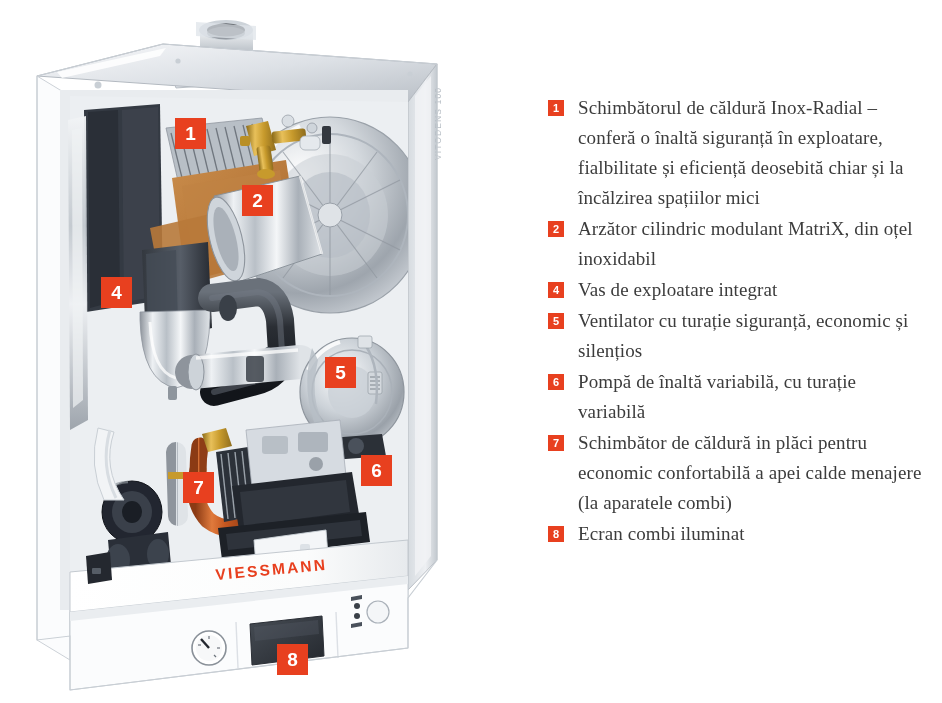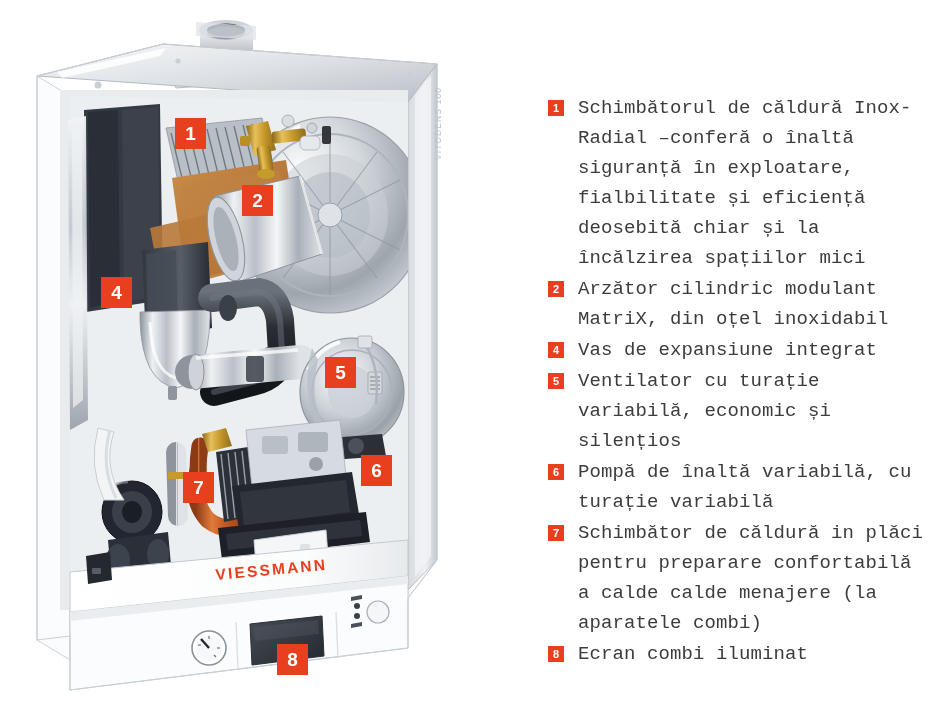--- a/index.html
+++ b/index.html
@@ -63,21 +63,21 @@
     text-align: center;
     margin-top: 7px;
     margin-right: 14px;
     box-sizing: border-box;
   }
   .legend-text {
     flex: 1 1 auto;
     font-size: 19px;
     line-height: 30px;
     color: #3c3c3c;
-    font-family: Liberation Mono, monospace;
+    font-family: Liberation Serif, serif;
     letter-spacing: 0.1px;
   }
 </style>
 </head>
 <body>
 
 <div id="root">
 
   <div id="product-figure">
     <svg id="boiler-svg" width="520" height="703" viewBox="0 0 520 703">
@@ -438,36 +438,36 @@
       <div class="legend-text">Schimbătorul de căldură Inox-Radial –conferă o înaltă siguranță în exploatare, fialbilitate și eficiență deosebită chiar și la încălzirea spațiilor mici</div>
     </div>
 
     <div class="legend-item">
       <div class="legend-num">2</div>
       <div class="legend-text">Arzător cilindric modulant MatriX, din oțel inoxidabil</div>
     </div>
 
     <div class="legend-item">
       <div class="legend-num">4</div>
-      <div class="legend-text">Vas de expansiune integrat</div>
+      <div class="legend-text">Vas de exploatare integrat</div>
     </div>
 
     <div class="legend-item">
       <div class="legend-num">5</div>
-      <div class="legend-text">Ventilator cu turație variabilă, economic și silențios</div>
+      <div class="legend-text">Ventilator cu turație siguranță, economic și silențios</div>
     </div>
 
     <div class="legend-item">
       <div class="legend-num">6</div>
       <div class="legend-text">Pompă de înaltă variabilă, cu turație variabilă</div>
     </div>
 
     <div class="legend-item">
       <div class="legend-num">7</div>
-      <div class="legend-text">Schimbător de căldură in plăci pentru preparare confortabilă a calde calde menajere (la aparatele combi)</div>
+      <div class="legend-text">Schimbător de căldură in plăci pentru economic confortabilă a apei calde menajere (la aparatele combi)</div>
     </div>
 
     <div class="legend-item">
       <div class="legend-num">8</div>
       <div class="legend-text">Ecran combi iluminat</div>
     </div>
 
   </div>
 
 </div>

